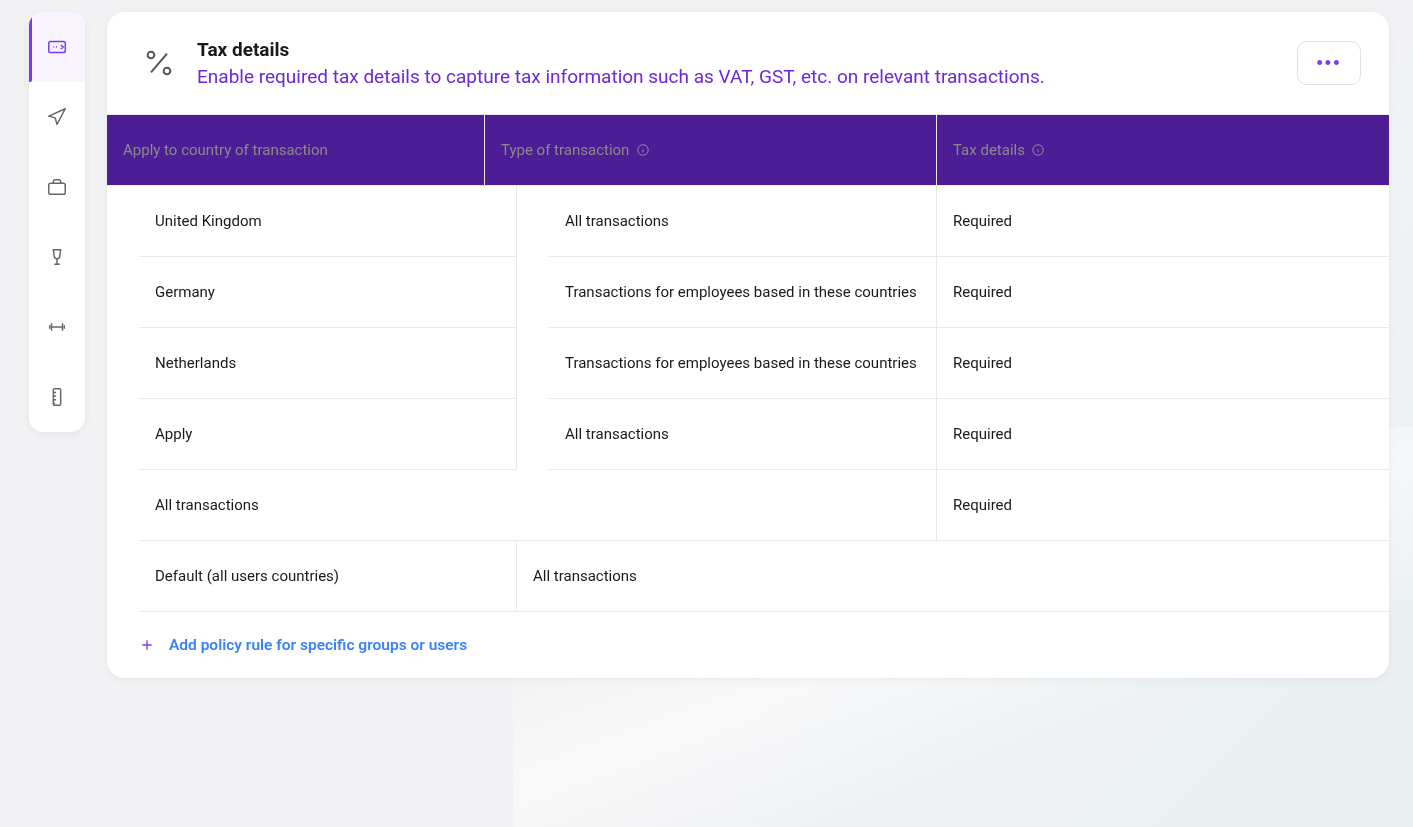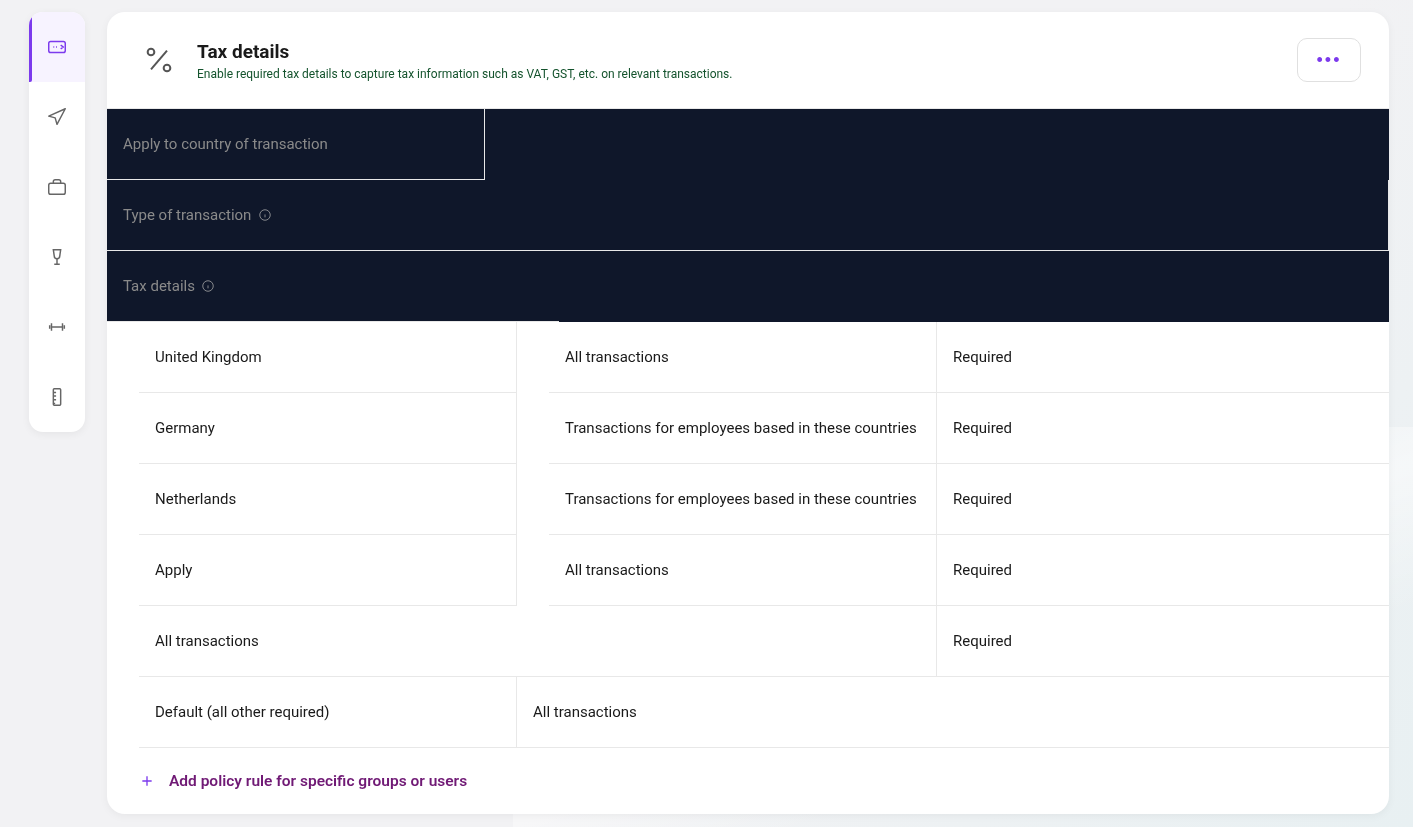--- a/index.html
+++ b/index.html
@@ -103,22 +103,22 @@
     .header-text {
       flex: 1;
     }
     .card-title {
       font-size: 19px;
       font-weight: 700;
       color: #1a1a1a;
       margin-bottom: 4px;
     }
     .card-subtitle {
-      font-size: 12px;
-      color: #14532d;
+      font-size: 19px;
+      color: #6d28d9;
     }
     .more-button {
       width: 64px;
       height: 44px;
       border: 1px solid #e0e0e0;
       border-radius: 10px;
       background: #fff;
       display: flex;
       align-items: center;
       justify-content: center;
@@ -128,22 +128,21 @@
       color: #7c3aed;
       font-size: 18px;
       letter-spacing: 2px;
       line-height: 1;
     }
     .table-container {
       border-top: 1px solid #e8e8e8;
     }
     .table-header {
       display: flex;
-      background: #0f172a;
-      flex-direction: column;
+      background: #4c1d95;
     }
     .table-header-cell {
       padding: 26px 16px;
       font-size: 15px;
       color: #8a8a8a;
       font-weight: 400;
       display: flex;
       align-items: center;
       gap: 6px;
       border-bottom: 1px solid #e8e8e8;
@@ -202,21 +201,21 @@
       align-items: center;
       justify-content: center;
     }
     .plus-icon svg {
       width: 16px;
       height: 16px;
       stroke: #7c3aed;
       stroke-width: 2;
     }
     .add-policy-text {
-      color: #701a75;
+      color: #3b82f6;
       font-size: 15.5px;
       font-weight: 600;
     }
     .bg-diagonal {
       position: absolute;
       bottom: 0;
       right: 0;
       width: 900px;
       height: 400px;
       background: linear-gradient(160deg, transparent 0%, transparent 30%, rgba(255,255,255,0.5) 50%, transparent 70%);
@@ -341,21 +340,21 @@
         <div class="table-row">
           <div class="table-cell col-country">Apply</div>
           <div class="table-cell col-type">All transactions</div>
           <div class="table-cell col-tax">Required</div>
         </div>
         <div class="table-row">
           <div class="table-cell col-type">All transactions</div>
           <div class="table-cell col-tax">Required</div>
         </div>
         <div class="table-row">
-          <div class="table-cell col-country">Default (all other required)</div>
+          <div class="table-cell col-country">Default (all users countries)</div>
           <div class="table-cell col-type">All transactions</div>
         </div>
       </div>
   </div>
 
   <div class="add-policy-row">
     <span class="plus-icon">
       <svg viewBox="0 0 24 24">
           <path d="M12 5v14M5 12h14"></path>
         </svg>

